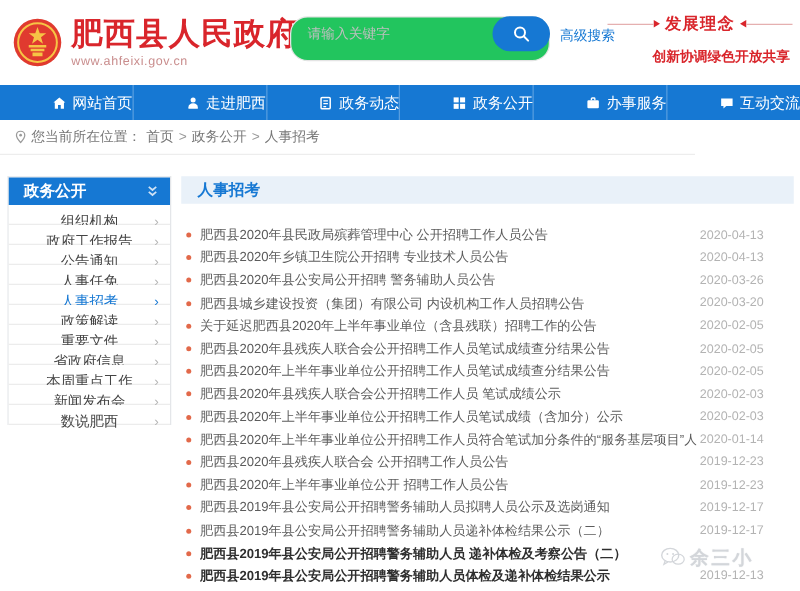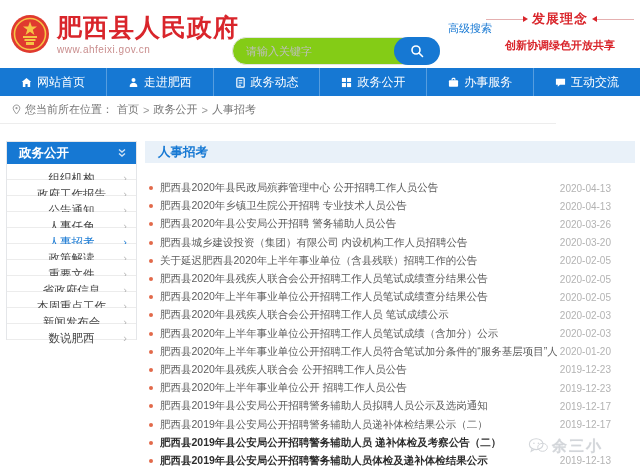--- a/index.html
+++ b/index.html
@@ -9,39 +9,39 @@
     font-family:"Liberation Sans","DejaVu Sans",sans-serif;
     -webkit-font-smoothing:antialiased;
   }
   
   .header { position:absolute; top:0; left:0; width:640px; height:68px; background:#fff; }
   .logo-group { position:absolute; left:10px; top:12px; display:flex; align-items:flex-start; cursor:pointer; }
   .emblem { width:40px; height:40px; margin-top:2px; }
   .title-block { margin-left:7px; }
   .site-title { font-size:25px; font-weight:bold; color:#d9252b; letter-spacing:1px; line-height:30px; }
   .site-url { font-size:10px; color:#c98d8d; margin-top:2px; letter-spacing:.5px; }
-  .search-box { position:absolute; left:232px; top:13px; width:208px; height:28px;
-    border:1px solid #e4e4e4; border-radius:14px; background:#84cc16;margin-top:24px; }
+  .search-box { position:absolute; left:232px; top:13px; width:208px; height:36px;
+    border:1px solid #e4e4e4; border-radius:14px; background:#22c55e; }
   .search-input { position:absolute; left:13px; top:1px; width:140px; height:24px; border:none; outline:none;
     font-size:11px; color:#555; background:transparent; font-family:inherit; }
   .search-input::placeholder { color:#bfbfbf; }
   .search-btn { position:absolute; right:-1px; top:-1px; width:46px; height:28px; background:#1678d3;
     border:none; border-radius:14px; cursor:pointer; display:flex; align-items:center; justify-content:center; }
   .adv-search { position:absolute; left:448px; top:21px; font-size:11px; color:#1678d3; cursor:pointer;text-align:right; }
   .slogan { position:absolute; left:486px; top:10px; width:148px; }
   .slogan-title-row { display:flex; align-items:center;text-align:center; }
   .slogan-line { flex:1; height:1px; background:#e5b0b0; position:relative; }
   .arrow-r { width:0; height:0; border-top:3px solid transparent; border-bottom:3px solid transparent; border-left:5px solid #d9252b; }
   .arrow-l { width:0; height:0; border-top:3px solid transparent; border-bottom:3px solid transparent; border-right:5px solid #d9252b; }
   .slogan-title { font-size:13px; font-weight:bold; color:#d9252b; margin:0 4px; letter-spacing:1px; }
-  .slogan-tags { display:flex; justify-content:center; margin-top:10px; padding:0 2px; }
+  .slogan-tags { display:flex; justify-content:flex-end; margin-top:10px; padding:0 2px; }
   .slogan-tag { font-size:11px; font-weight:bold; color:#d9252b; }
   
   .nav { position:absolute; top:68px; left:0; width:640px; height:28px; background:#1678d3; display:flex; }
-  .nav-item { flex:1; display:flex; align-items:center; justify-content:center; gap:5px;
+  .nav-item { flex:1; display:flex; align-items:center; justify-content:flex-end; gap:5px;
     color:#fff; font-size:12px; cursor:pointer; border-right:1px solid rgba(255,255,255,.28); }
   .nav-item:last-child { border-right:none; }
   .nav-item svg { display:block; }
   
   .breadcrumb { position:absolute; top:96px; left:0; width:556px; height:28px; background:#fff;
     border-bottom:1px solid #ededed; display:flex; align-items:center; padding-left:12px;
     font-size:11px; color:#777; gap:4px; }
   .breadcrumb .link { cursor:pointer; }
   .breadcrumb .sep { color:#999; }
   
@@ -245,21 +245,21 @@
         <span class="news-date">2020-02-03</span>
       </div>
     <div class="news-row">
         <span class="news-dot"></span>
         <span class="news-title">肥西县2020年上半年事业单位公开招聘工作人员笔试成绩（含加分）公示</span>
         <span class="news-date">2020-02-03</span>
       </div>
     <div class="news-row">
         <span class="news-dot"></span>
         <span class="news-title">肥西县2020年上半年事业单位公开招聘工作人员符合笔试加分条件的“服务基层项目”人员公示</span>
-        <span class="news-date">2020-01-20</span>
+        <span class="news-date">2020-01-14</span>
       </div>
     <div class="news-row">
         <span class="news-dot"></span>
         <span class="news-title">肥西县2020年县残疾人联合会 公开招聘工作人员公告</span>
         <span class="news-date">2019-12-23</span>
       </div>
     <div class="news-row">
         <span class="news-dot"></span>
         <span class="news-title">肥西县2020年上半年事业单位公开 招聘工作人员公告</span>
         <span class="news-date">2019-12-23</span>

